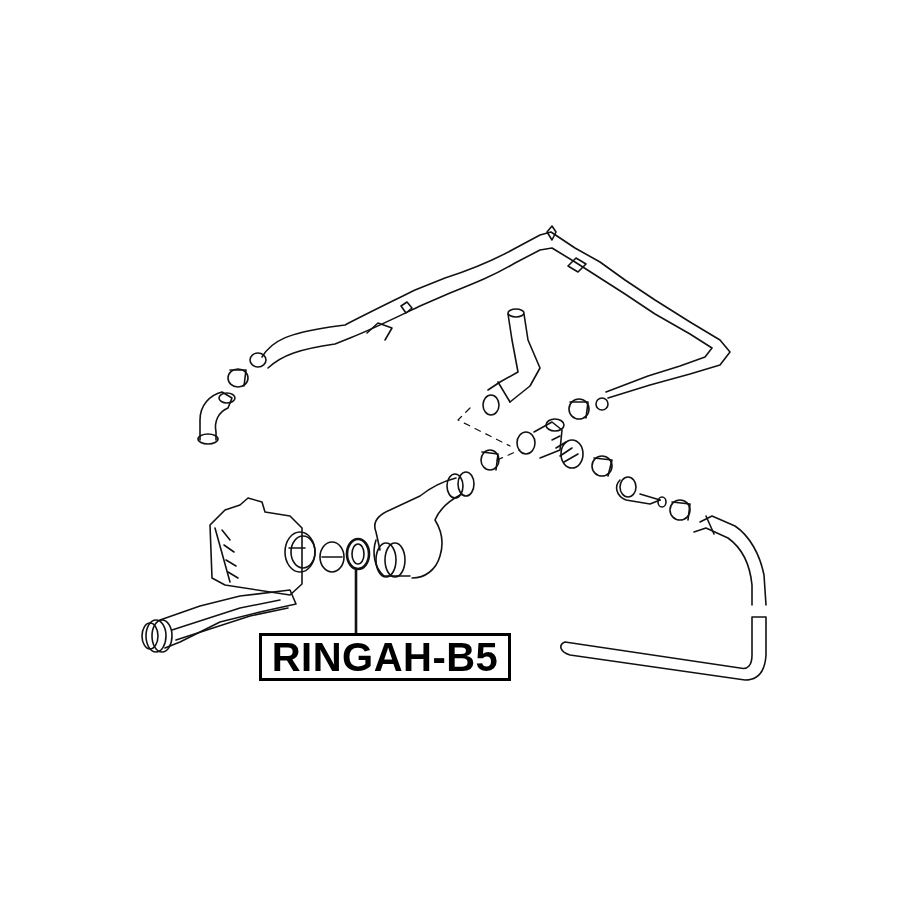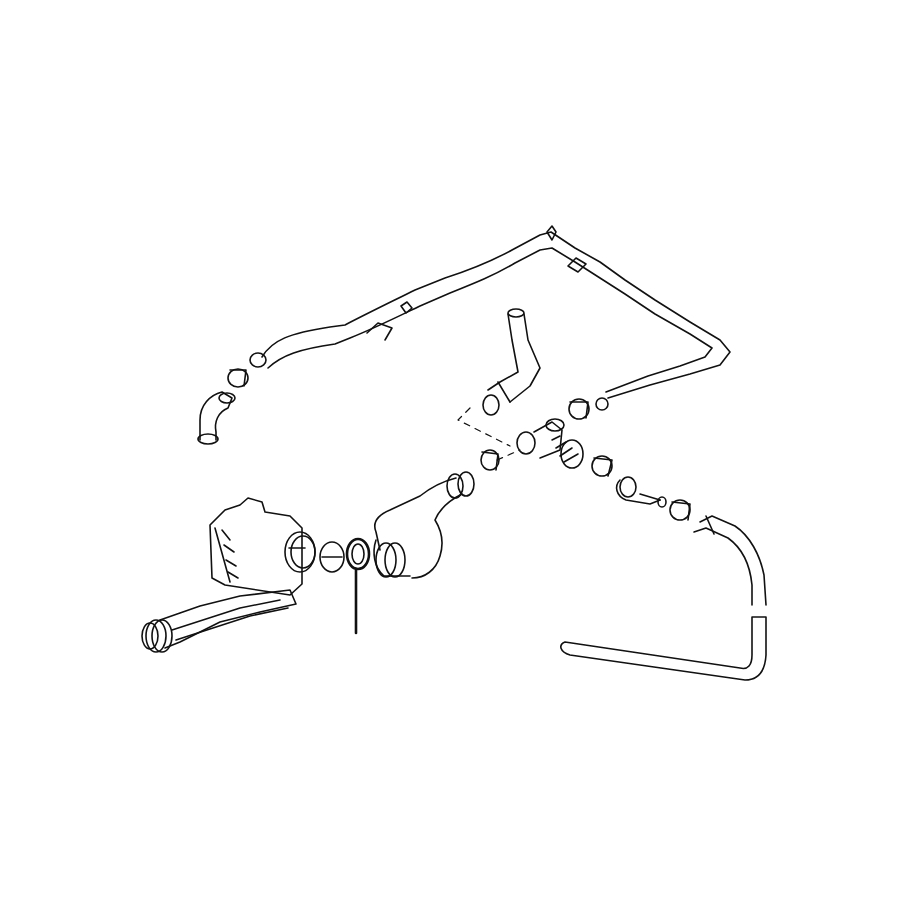--- a/index.html
+++ b/index.html
@@ -154,13 +154,16 @@
     <g>
       <path d="M160,620 L200,606 L240,596 L290,590 L296,604 L260,612 L220,622 L180,642 L165,648"></path>
       <path d="M172,630 L240,608 L280,600"></path>
       <path d="M176,640 L250,616 L288,608"></path>
       <ellipse cx="156" cy="636" rx="10" ry="16"></ellipse>
       <ellipse cx="162" cy="636" rx="10" ry="16"></ellipse>
       <ellipse cx="150" cy="636" rx="8" ry="13"></ellipse>
     </g>
   </svg>
 
+  <div class="part-label">
+    <span>RINGAH-B5</span>
+  </div>
 </div>
 
 </body></html>

